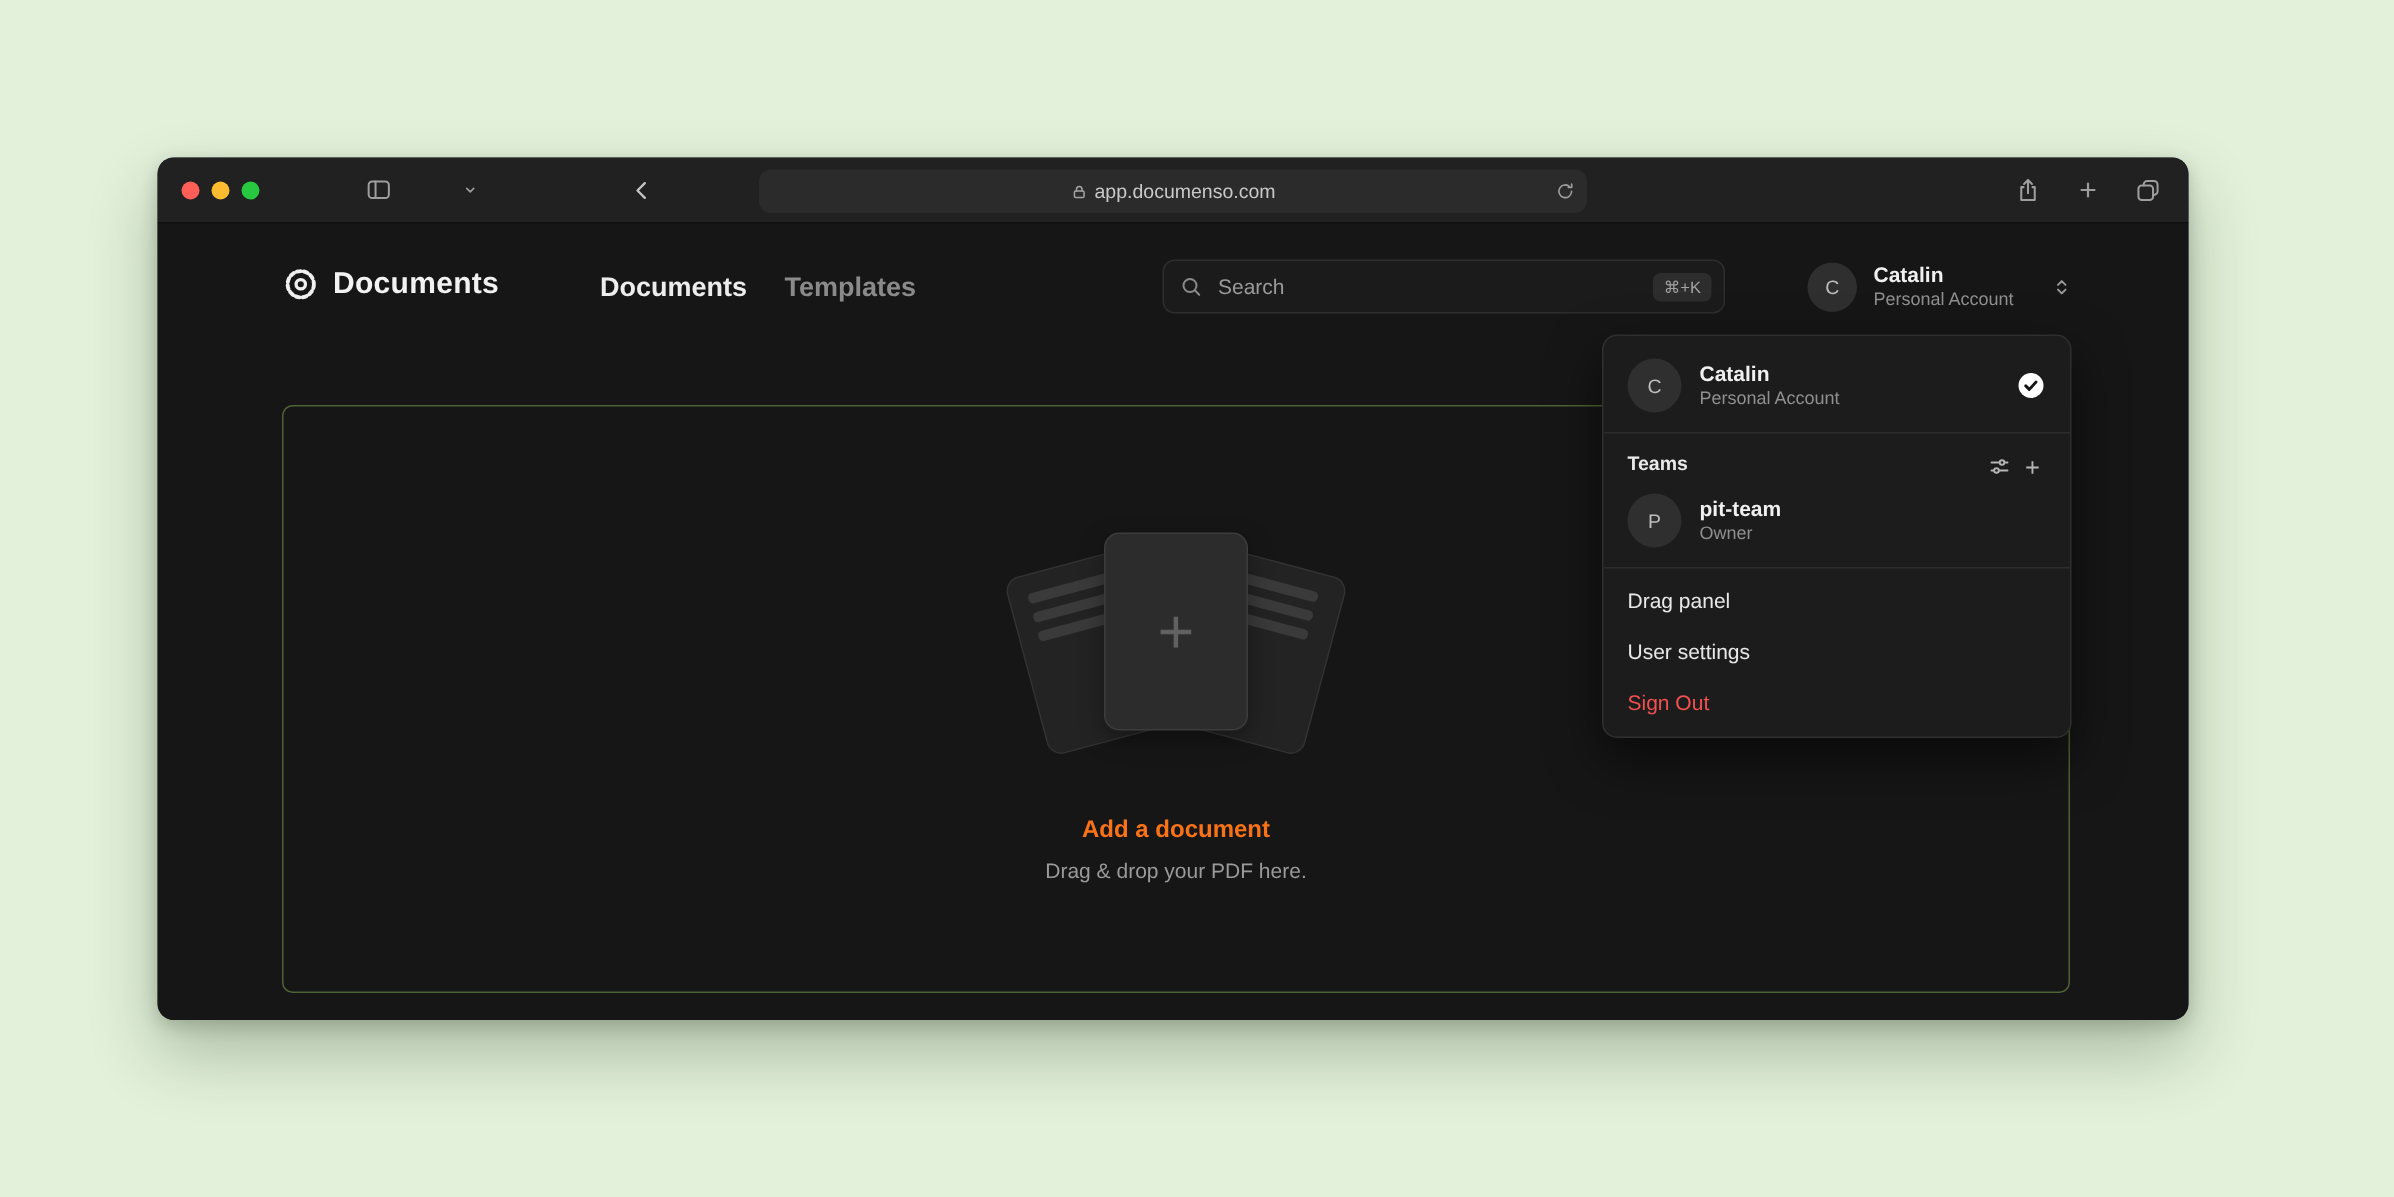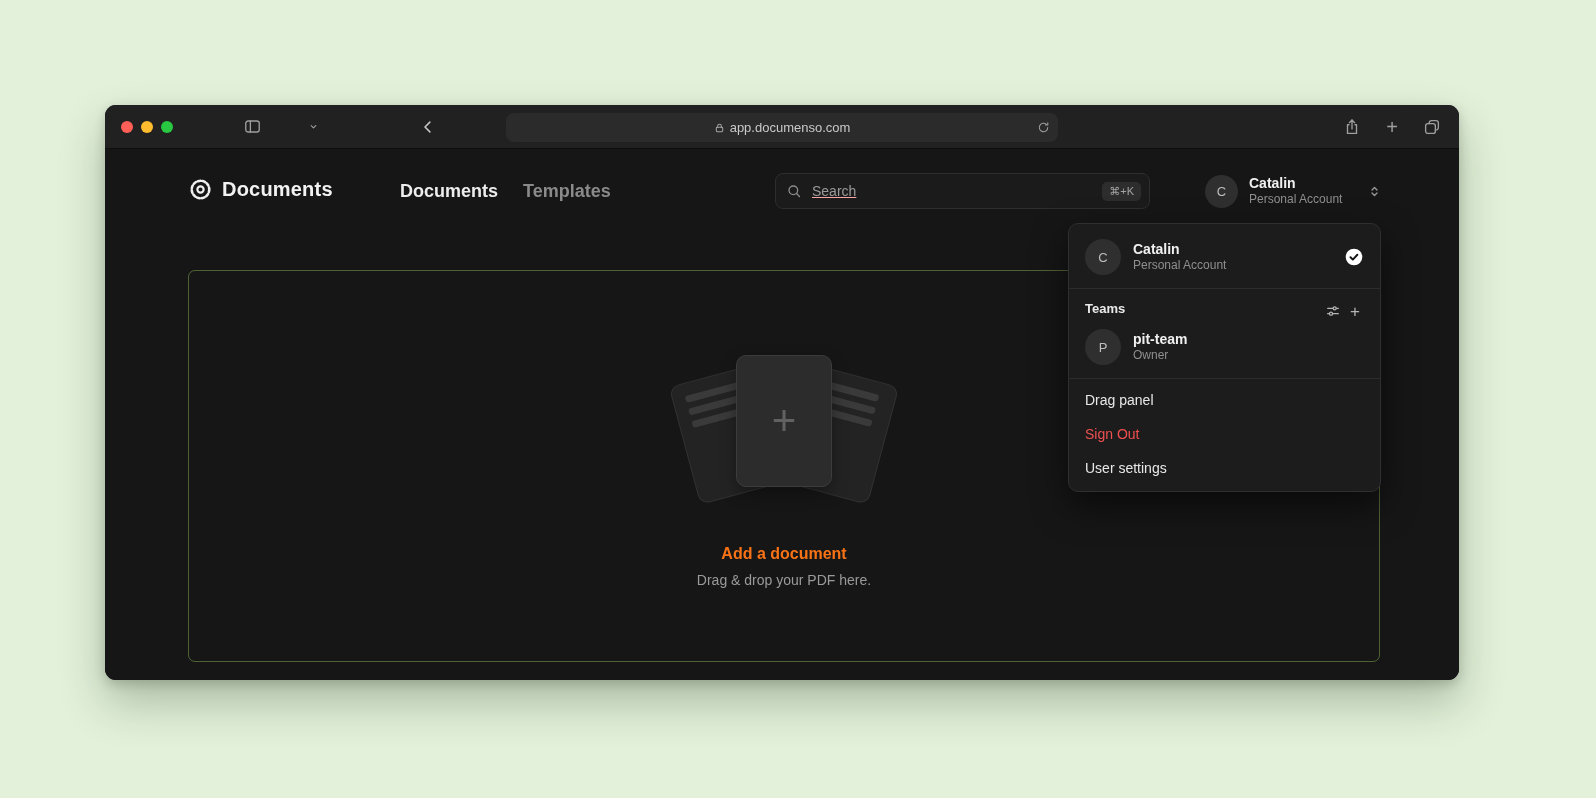--- a/index.html
+++ b/index.html
@@ -65,21 +65,21 @@
   .nav a.muted { color: #8a8a8a; }
 
   .search {
     position: absolute; left: 670px; top: 24px; width: 375px; height: 36px;
     background: #1b1b1b; border: 1px solid #2e2e2e; border-radius: 8px;
     display: flex; align-items: center; padding: 0 8px 0 10px; gap: 8px;
   }
   .search .mag { color: #8a8a8a; display: flex; }
   .search input {
     flex: 1; background: transparent; border: none; outline: none;
-    color: #fca5a5; font-size: 14px; font-family: inherit; text-decoration: underline;
+    color: #3b82f6; font-size: 14px; font-family: inherit;
   }
   .search input::placeholder { color: #9a9a9a; }
   .search kbd {
     background: #2d2d2d; color: #a3a3a3; border-radius: 5px;
     font-size: 11px; padding: 3px 7px; font-family: inherit;
   }
 
   .account {
     position: absolute; left: 1100px; top: 22px; height: 40px;
     display: flex; align-items: center; gap: 11px;
@@ -321,19 +321,19 @@
           <span class="avatar">P</span>
           <span>
             <div class="m-name">pit-team</div>
             <div class="m-sub">Owner</div>
           </span>
         </button>
 
         <div class="divider"></div>
 
         <button class="menu-item">Drag panel</button>
+        <button class="menu-item">User settings</button>
         <button class="menu-item danger">Sign Out</button>
-        <button class="menu-item">User settings</button>
       </div>
 
     </div>
   </div>
 </div>
 
 </body></html>

